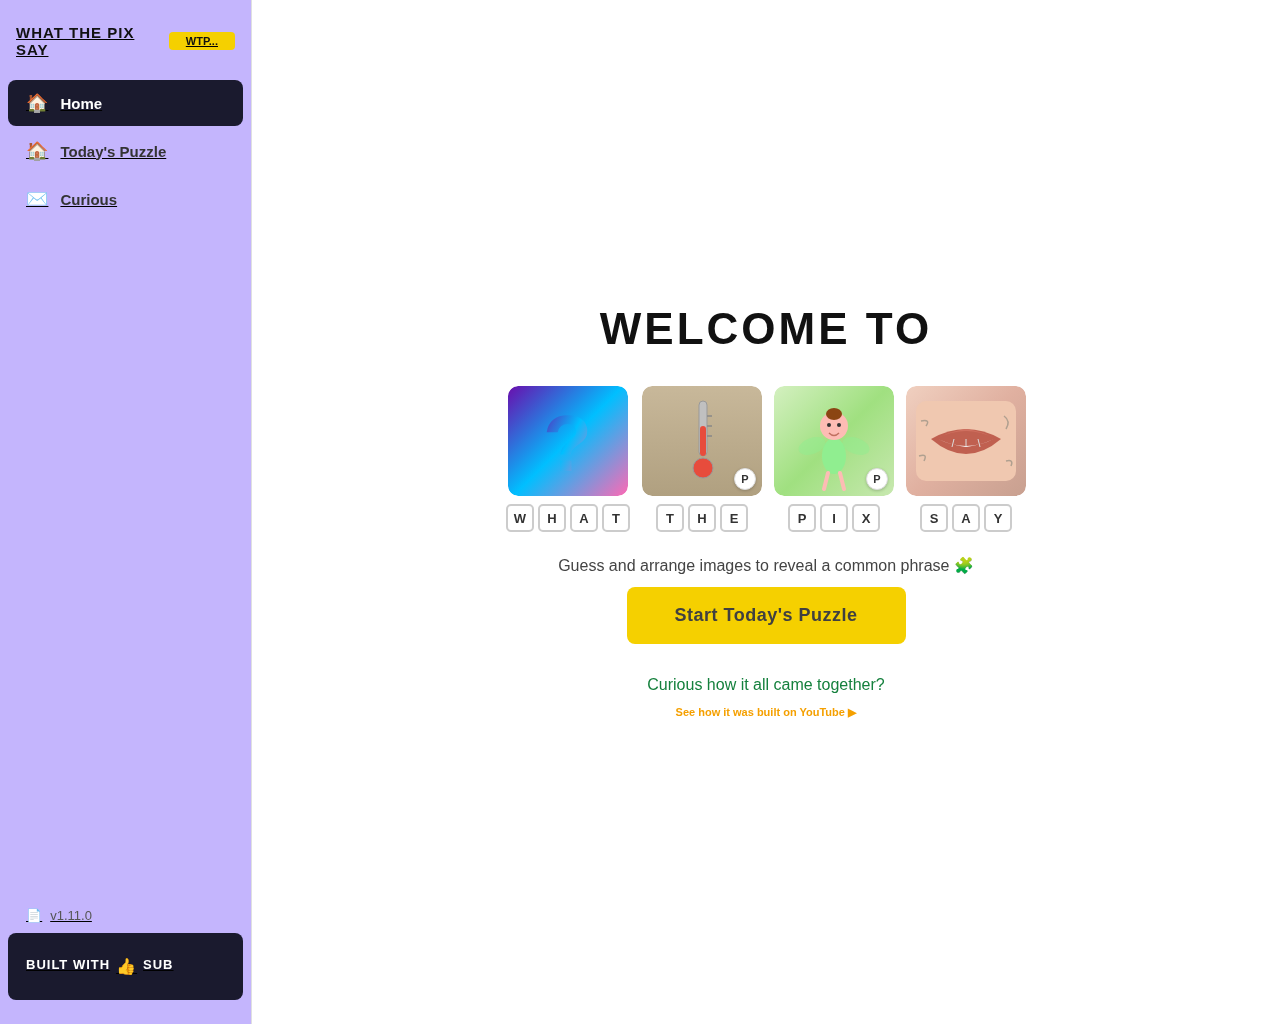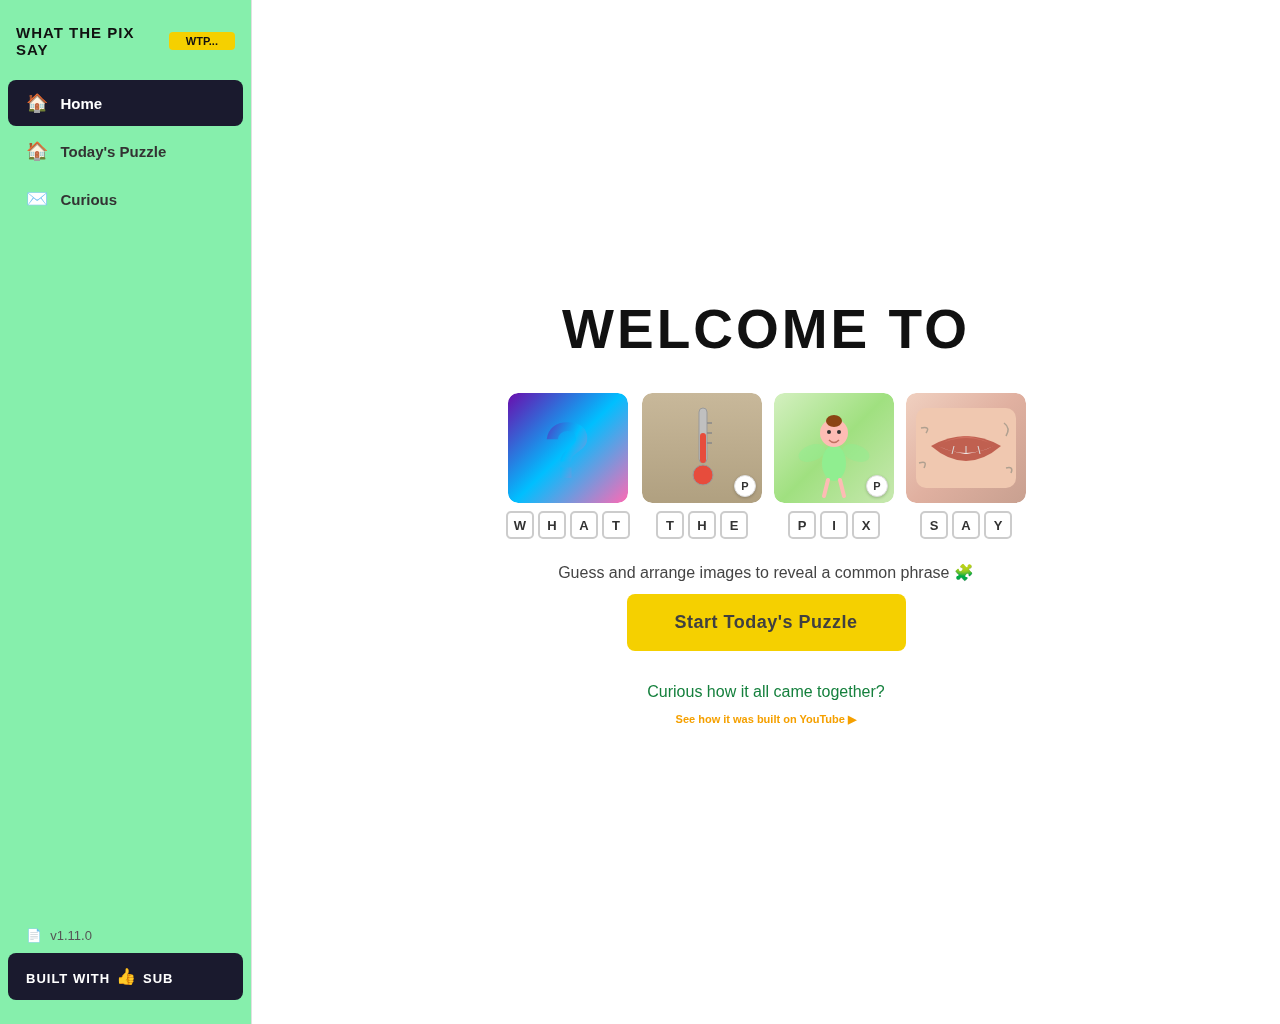--- a/index.html
+++ b/index.html
@@ -2,26 +2,27 @@
 <html><head>
   <meta charset="utf-8">
   <style>
     * { margin: 0; padding: 0; box-sizing: border-box; }
     body { font-family: 'Arial', sans-serif; background: #f0f0f0; display: flex; height: 100vh; overflow: hidden; }
 
     
     #sidebar {
       width: 252px;
       min-width: 252px;
-      background: #86efac;
+      background: #c4b5fd;
       display: flex;
       flex-direction: column;
       padding: 16px 0;
       border-right: 1px solid #e0e0e0;
       height: 100vh;
+      text-decoration: underline;
     }
 
     .logo-area {
       display: flex;
       align-items: center;
       gap: 8px;
       padding: 8px 16px 20px 16px;
     }
 
     .logo-text {
@@ -78,28 +79,28 @@
       padding: 10px 18px;
       font-size: 13px;
       color: #555;
     }
 
     .built-with-btn {
       background: #1a1a2e;
       color: #fff;
       border: none;
       border-radius: 8px;
-      padding: 14px 18px;
+      padding: 24px 18px;
       font-size: 13px;
       font-weight: 800;
       text-transform: uppercase;
       letter-spacing: 1px;
       cursor: pointer;
       display: flex;
-      align-items: flex-end;
+      align-items: flex-start;
       gap: 6px;
       width: 100%;
       font-family: 'Arial Black', Arial, sans-serif;
     }
 
     .thumb-icon {
       font-size: 16px;
     }
 
     
@@ -112,21 +113,21 @@
       overflow-y: auto;
     }
 
     .content-center {
       text-align: center;
       max-width: 700px;
       padding: 40px 20px;
     }
 
     .welcome-title {
-      font-size: 55px;
+      font-size: 44px;
       font-weight: 900;
       text-transform: uppercase;
       letter-spacing: 3px;
       color: #111;
       font-family: 'Arial Black', Arial, sans-serif;
       margin-bottom: 32px;
     }
 
     .puzzle-images {
       display: flex;

